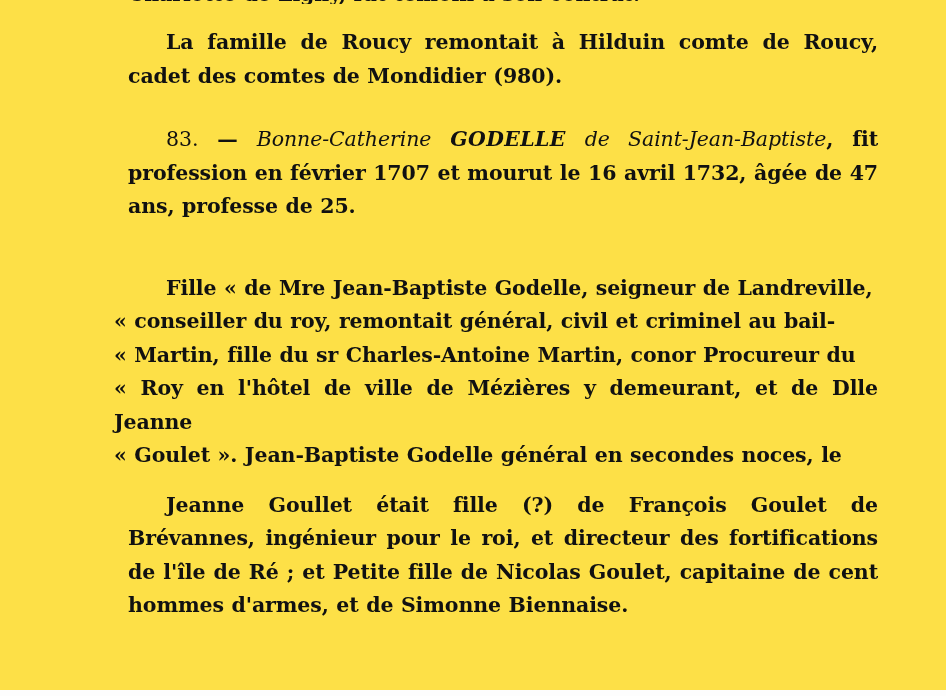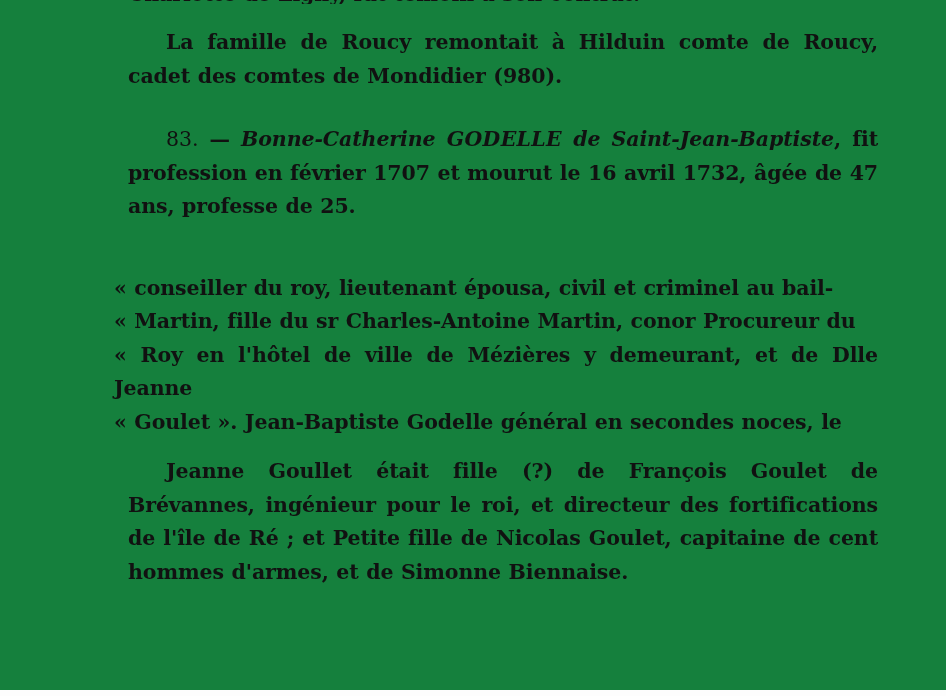--- a/index.html
+++ b/index.html
@@ -11,21 +11,21 @@
     width: 946px;
     height: 696px;
     overflow: hidden;
     font-family: "DejaVu Serif", serif;
     color: #0a0a0a;
   }
   .page {
     position: relative;
     width: 946px;
     height: 696px;
-    background: #15803d;
+    background: #fde047;
     padding: 0;
     box-sizing: border-box;
   }
   .col {
     position: absolute;
     left: 128px;
     top: 0px;
     width: 750px;
   }
   p {
@@ -65,21 +65,21 @@
     background: #fdfdfd;
   }
   .smallcaps {
     font-variant: small-caps;
     font-weight: 700;
     letter-spacing: 0.3px;
     font-style: italic;
   }
   .ital {
     font-style: italic;
-    font-weight: 700;
+    font-weight: 400;
     margin-top: 32px;
   }
   .entry-num {
     font-weight: 400;
   }
   .quoteline {
     text-indent: 0;
   }
   .hang {
     text-indent: 0;
@@ -103,21 +103,22 @@
 
     <div class="gap-lg"></div>
 
     <p class="indent"><span class="entry-num">83.</span> <span>—</span> <span class="ital">Bonne-Catherine</span> <span class="smallcaps">GODELLE</span> <span class="ital">de Saint-Jean-Baptiste</span><span>, fit profession en février 1707 et mourut le 16 avril 1732, âgée de 47 ans, professe de 25.</span></p>
 
     <div class="gap-md"></div>
 
 
     <div class="gap-lg"></div>
 
-    <p class="quoteline hang">« conseiller du roy, lieutenant épousa, civil et criminel au bail-</p>
+    <p class="indent">Fille « de Mre Jean-Baptiste Godelle, seigneur de Landreville,</p>
+    <p class="quoteline hang">« conseiller du roy, remontait général, civil et criminel au bail-</p>
     <p class="quoteline hang">« Martin, fille du sr Charles-Antoine Martin, conor Procureur du</p>
     <p class="quoteline hang">« Roy en l'hôtel de ville de Mézières y demeurant, et de Dlle Jeanne</p>
     <p class="quoteline hang">« Goulet ». Jean-Baptiste Godelle général en secondes noces, le</p>
 
     <div class="gap-sm"></div>
 
 
     <div class="gap-sm"></div>
 
     <p class="indent">Jeanne Goullet était fille (?) de François Goulet de Brévannes, ingénieur pour le roi, et directeur des fortifications de l'île de Ré ; et Petite fille de Nicolas Goulet, capitaine de cent hommes d'armes, et de Simonne Biennaise.</p>

